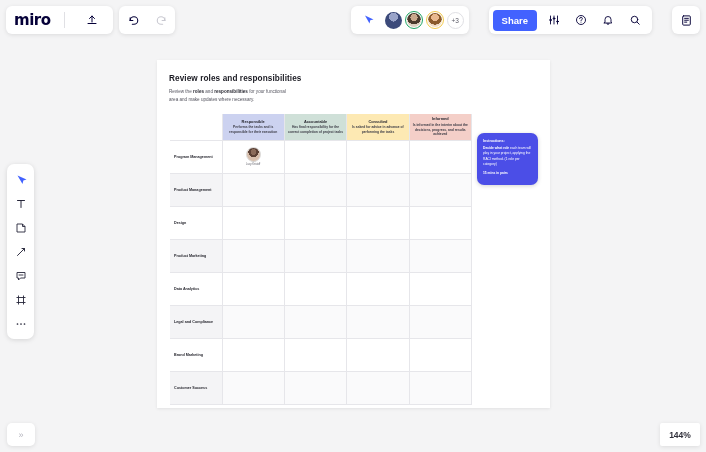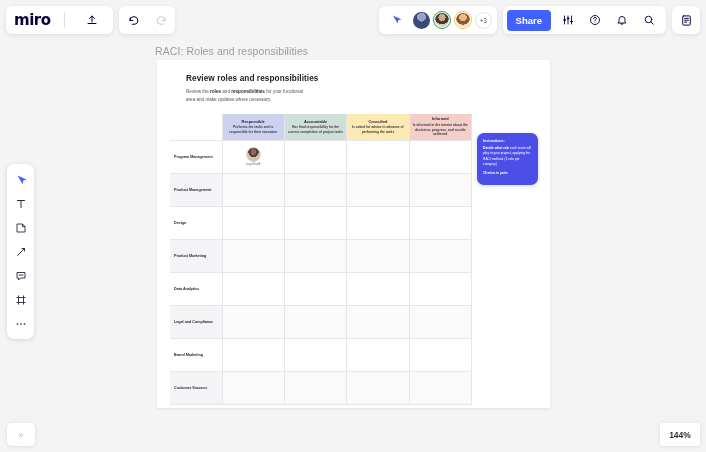--- a/index.html
+++ b/index.html
@@ -25,21 +25,21 @@
   }
   .vdiv { width: 1px; height: 16px; background: #e0e0e4; }
   .ibtn {
     width: 26px; height: 26px; display: flex;
     align-items: center; justify-content: center;
     border-radius: 4px; cursor: pointer;
   }
   .undo-panel { height: 28px; padding: 0 2px; }
 
   
-  .tr-group { position: absolute; top: 6px; right: 6px; display: flex; gap: 6px; align-items: flex-start; }
+  .tr-group { position: absolute; top: 6px; right: 6px; display: flex; gap: 20px; align-items: flex-start; }
   .collab-panel { height: 28px; padding: 0 5px; gap: 3px; }
   .avatar { width: 17px; height: 17px; border-radius: 50%; position: relative; flex: none; }
   .av-ring { border: 1.6px solid; border-radius: 50%; padding: 1px; display: flex; }
   .av-plus {
     width: 17px; height: 17px; border-radius: 50%;
     background: #fff; border: 1px solid #e0e0e4;
     font-size: 6.5px; color: #5c5c68;
     display: flex; align-items: center; justify-content: center;
   }
   .actions-panel { height: 28px; padding: 0 4px 0 4px; gap: 1px; }
@@ -84,21 +84,21 @@
     cursor: pointer;
   }
 
   
   .frame {
     position: absolute; left: 157px; top: 60px;
     width: 393px; height: 348px;
     background: #ffffff;
     box-shadow: 0 1px 3px rgba(0,0,0,.08);
   }
-  .frame-head { padding: 14px 0 0 29px; }
+  .frame-head { padding: 14px 0 0 12px; }
   .frame-h1 { font-size: 8.2px; font-weight: 700; color: #1a1a22; letter-spacing: .1px; }
   .frame-sub {
     margin-top: 5px; font-size: 4.6px; color: #55555f;
     line-height: 1.65; max-width: 125px;
   }
   .frame-sub b { font-weight: 700; color: #2a2a33; }
 
   
   .raci {
     position: absolute; left: 13px; top: 54px;
@@ -226,21 +226,20 @@
     </div>
 
     <div class="panel notes-panel">
       <svg width="13" height="13" viewBox="0 0 24 24" fill="none" stroke="#050038" stroke-width="1.8" stroke-linecap="round">
         <rect x="5" y="3.5" width="14" height="17" rx="1.6"></rect>
           <path d="M8.5 8h7M8.5 11.5h7M8.5 15h4"></path>
       </svg>
     </div>
   </div>
 
-  <div class="board-title">RACI: Roles and responsibilities</div>
 
   <div class="left-toolbar">
     <div class="tool active">
       <svg width="12" height="12" viewBox="0 0 24 24" fill="currentColor" style="color:#4262ff">
           <path d="M5 3l10 17 1.7-7L23 11z"></path>
         </svg>
     </div>
     <div class="tool">
       <svg width="12" height="12" viewBox="0 0 24 24" fill="none" stroke="#26263a" stroke-width="2" stroke-linecap="round">
           <path d="M5 5h14M12 5v14"></path>

